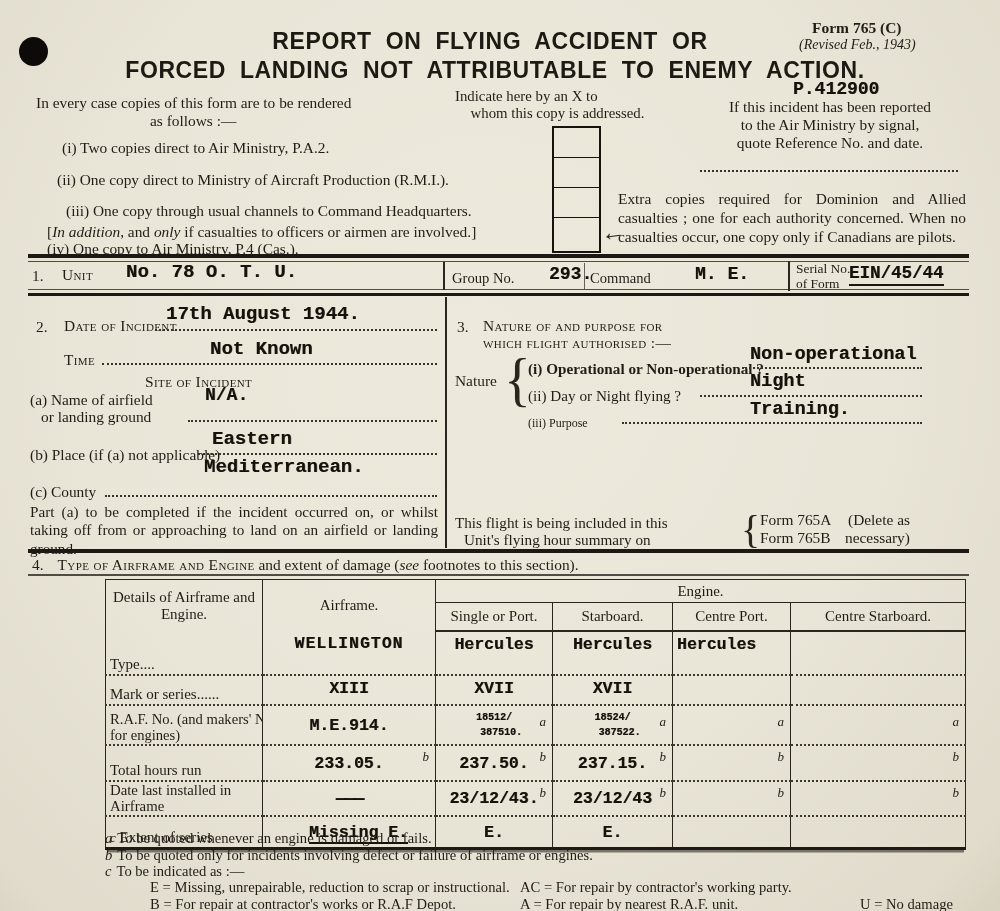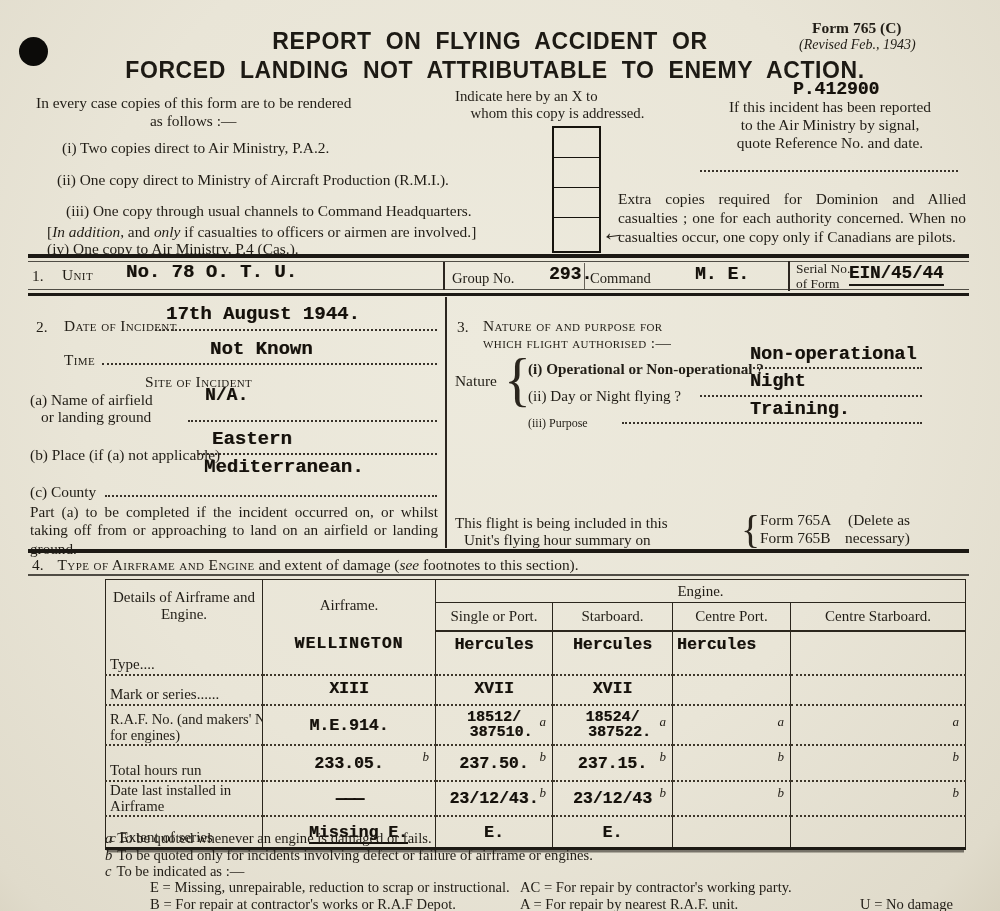--- a/index.html
+++ b/index.html
@@ -34,21 +34,21 @@
   #damage-table td.hd{text-align:center;vertical-align:middle;}
   #damage-table tr.hB td{border-bottom:2px solid #2b261d;}
   #damage-table td.eng{border-bottom:1.8px solid #2b261d;}
   #damage-table tr.data td{border-bottom:2px dotted #3d362a;border-top:none;}
   #damage-table td.lbl{vertical-align:bottom;padding-bottom:1px;font-size:15px;white-space:nowrap;}
   #damage-table td.val{text-align:center;position:relative;}
   #damage-table td.vtop{vertical-align:top;padding-top:3px;}
   #damage-table td.vmid{vertical-align:middle;}
   .tv{font-family:"Liberation Mono","DejaVu Sans Mono",monospace;font-weight:bold;color:#15110b;
       text-shadow:.5px 0 0 rgba(21,17,11,.6);font-size:16.5px;}
-  .tv-sm{font-size:15px;line-height:15px;}
+  .tv-sm{font-size:10px;line-height:15px;}
   .supc{position:absolute;right:6px;top:3px;font-style:italic;font-size:13px;font-family:"Liberation Serif",serif;}
   .frac2{text-align:left;padding-left:2px;}
   .frac2 .l2{margin-left:14px;}
   .dashline{letter-spacing:-2px;font-size:18px;}
   .fnote{font-size:14.6px;white-space:nowrap;}
   .fnote i{font-style:italic;margin-right:5px;}
 </style>
 </head>
 <body>
 

